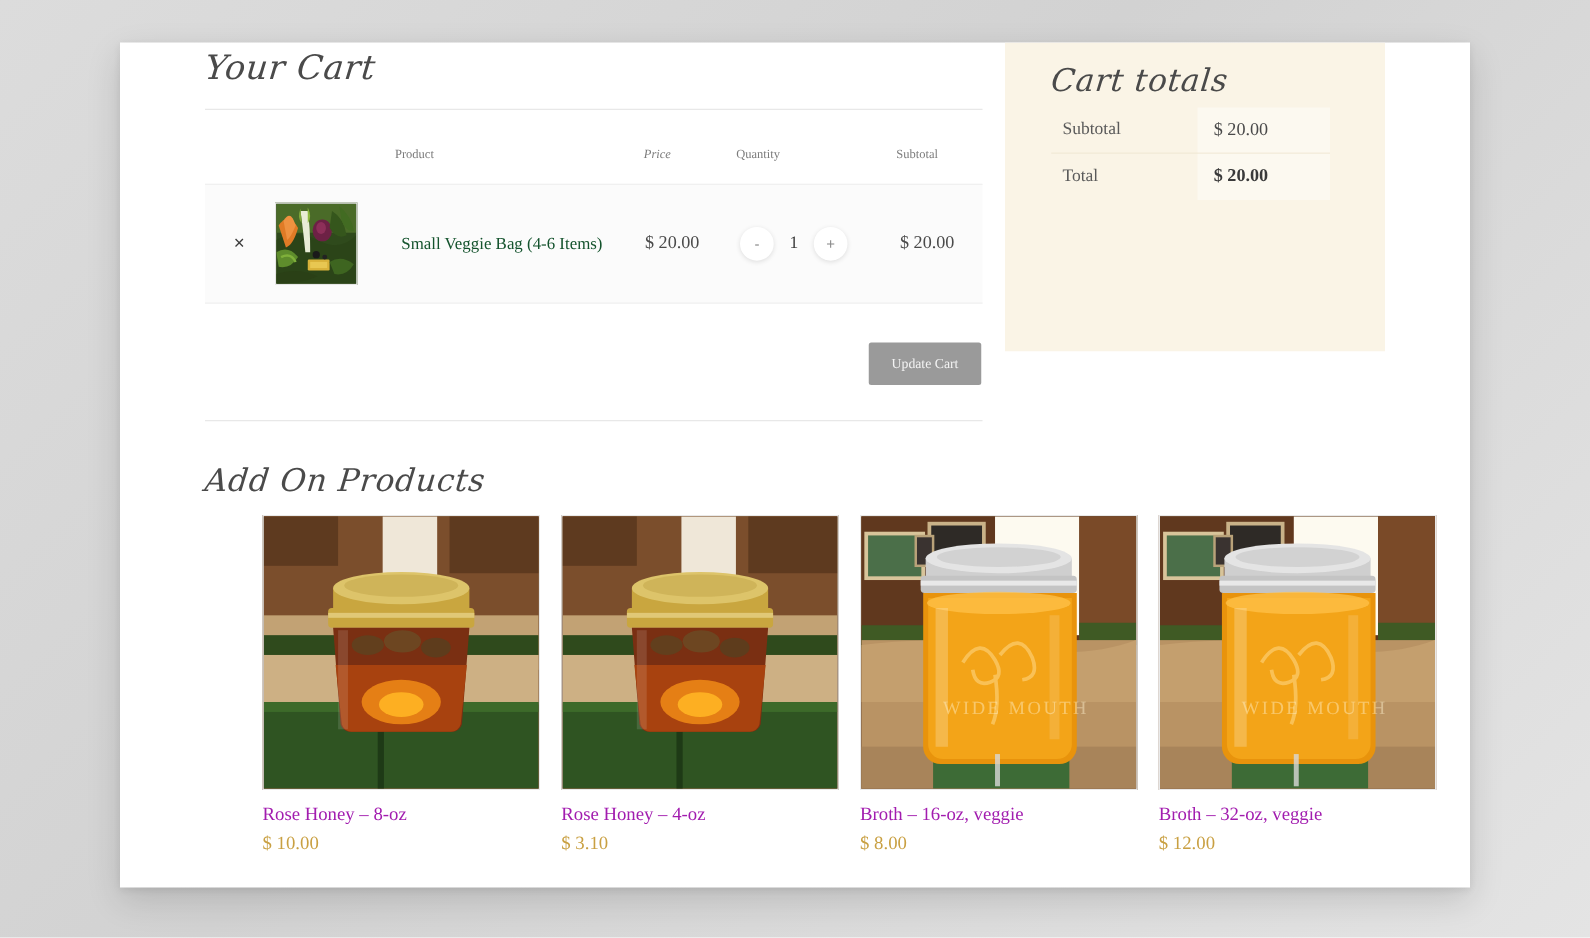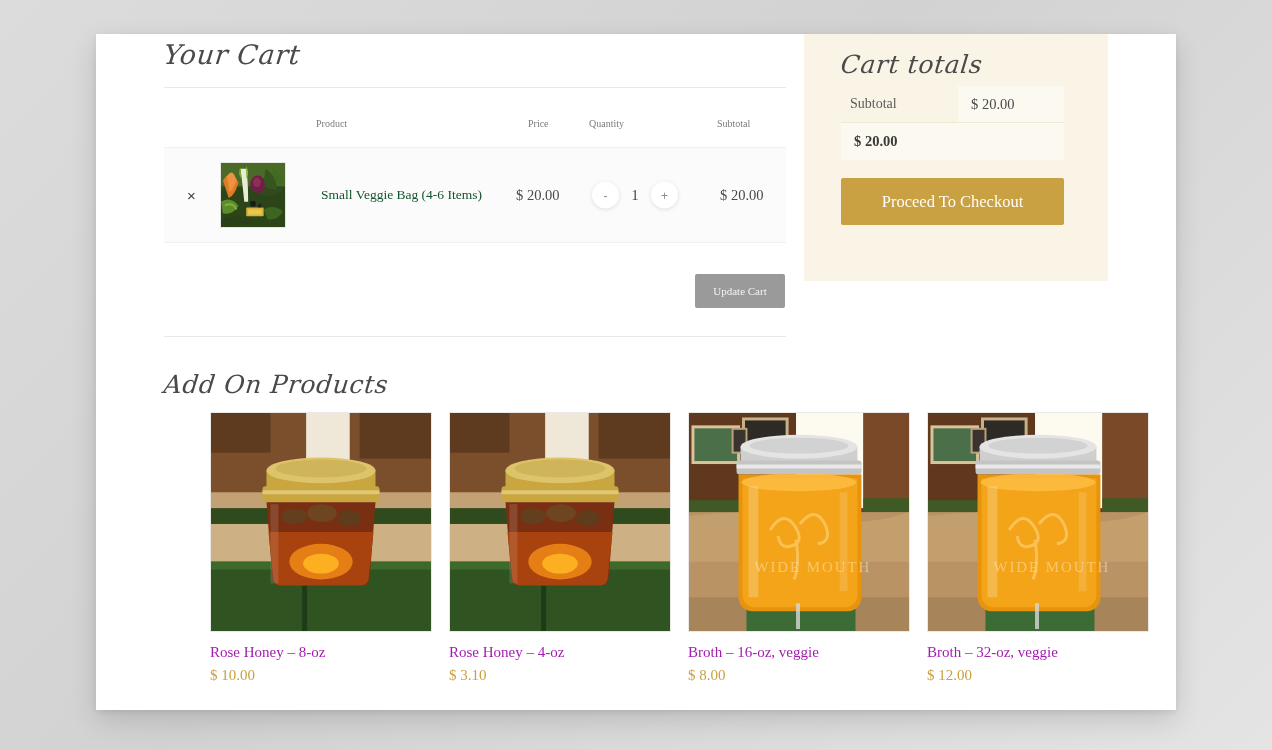--- a/index.html
+++ b/index.html
@@ -78,21 +78,21 @@
   }
   .th {
     position: absolute;
     font-size: 10px;
     color: #7b7b7b;
     font-family: "Liberation Serif", serif;
     white-space: nowrap;
     top: 0;
   }
   .th-product  { left: 152px; }
-  .th-price    { left: 364px; }
+  .th-price    { left: 351px; font-style: italic; }
   .th-quantity { left: 425px; }
   .th-subtotal { left: 553px; }
 
   
   .cart-row {
     position: absolute;
     left: 0;
     top: 113px;
     width: 622px;
     height: 96px;
@@ -518,21 +518,21 @@
 
     <div class="totals-panel">
       <div class="script-title totals-heading">Cart totals</div>
 
       <div class="totals-table">
         <div class="tot-row first">
           <div class="tot-label">Subtotal</div>
           <div class="tot-value">$ 20.00</div>
         </div>
         <div class="tot-row">
+          <div class="tot-label">Total</div>
           <div class="tot-value bold">$ 20.00</div>
         </div>
       </div>
 
-      <button class="checkout-btn">Proceed To Checkout</button>
     </div>
 
   </div>
 </div>
 
 </body></html>

